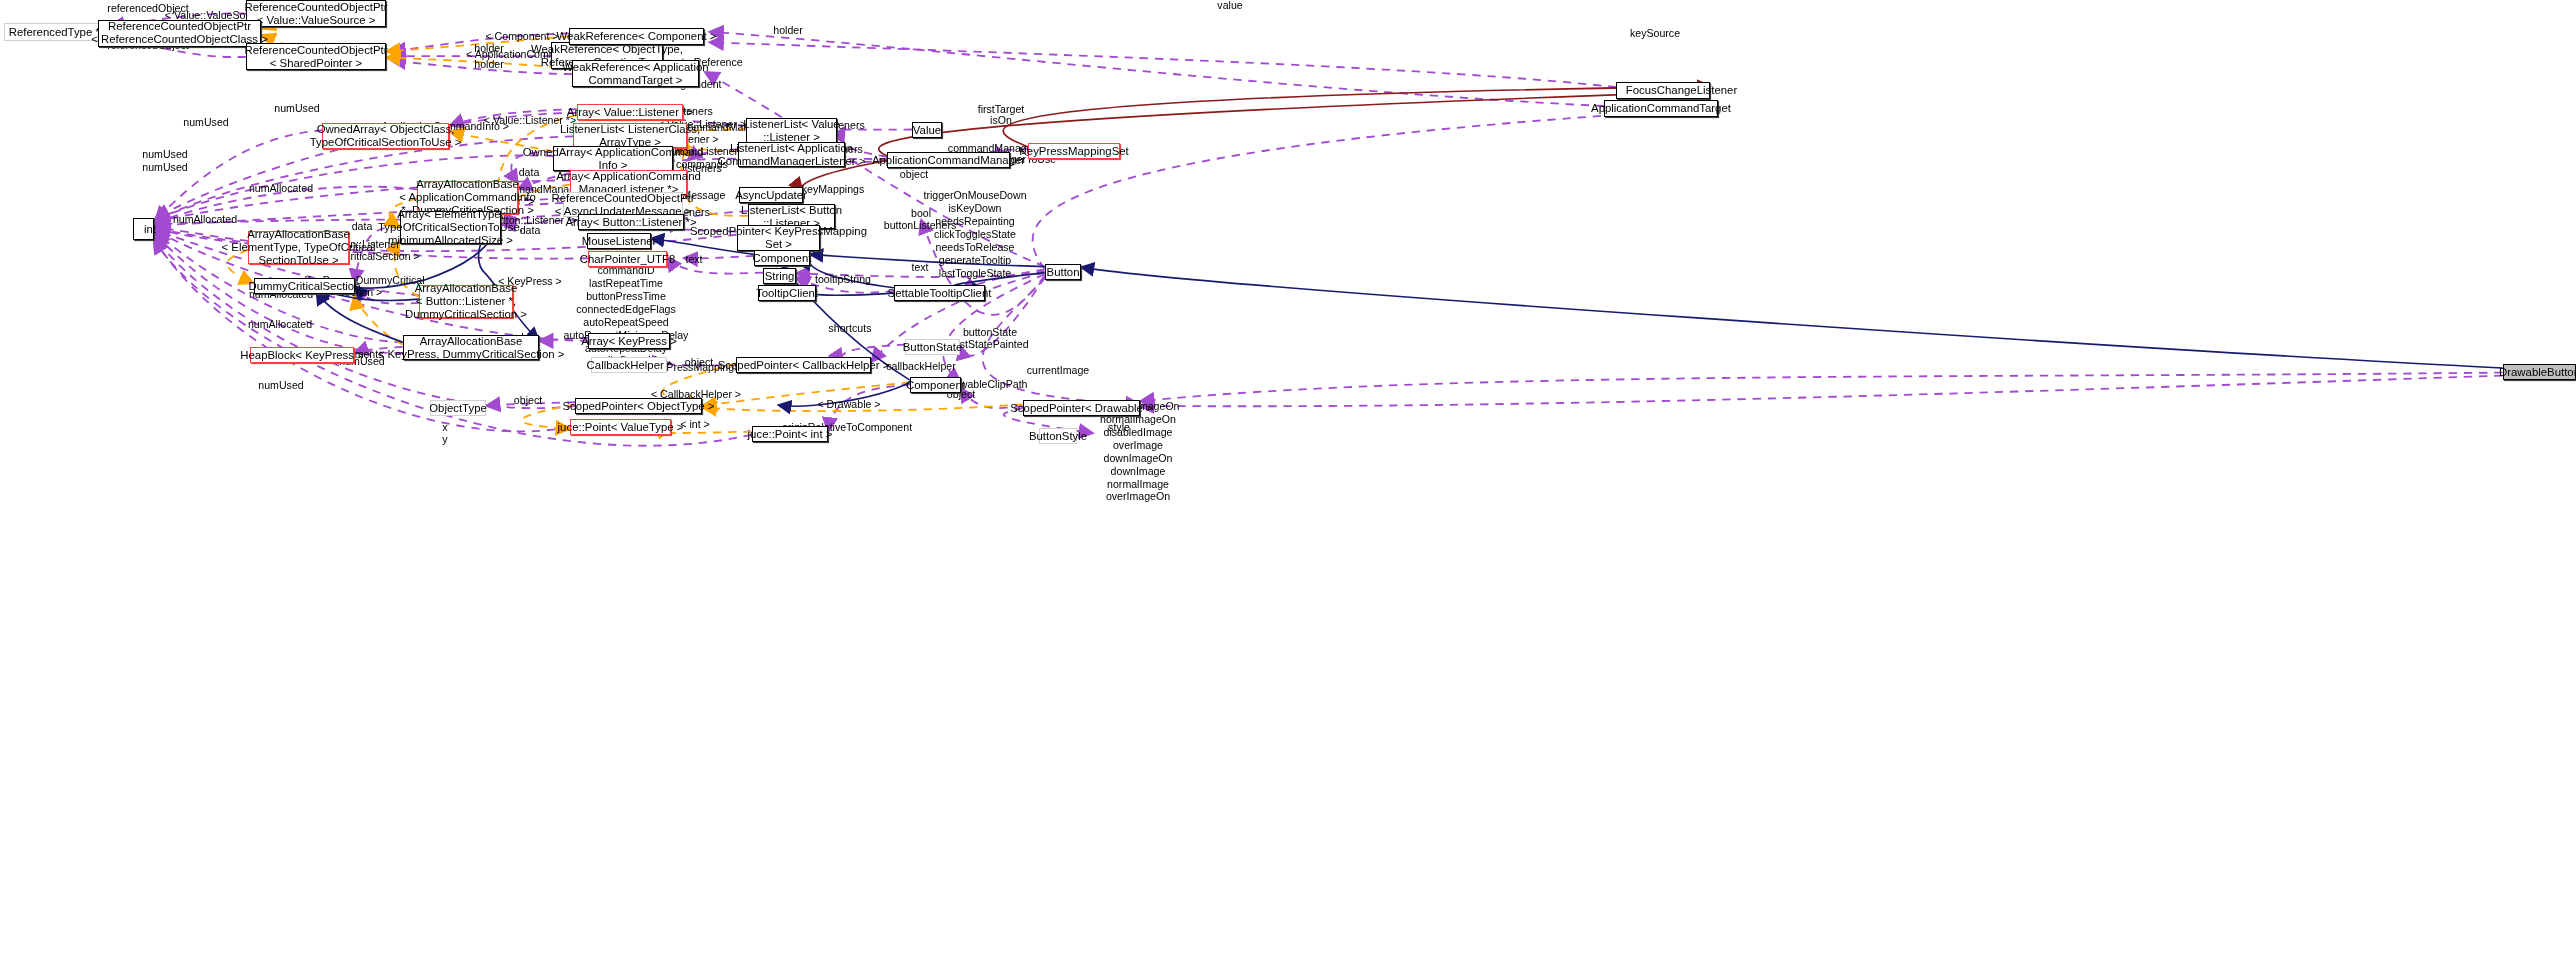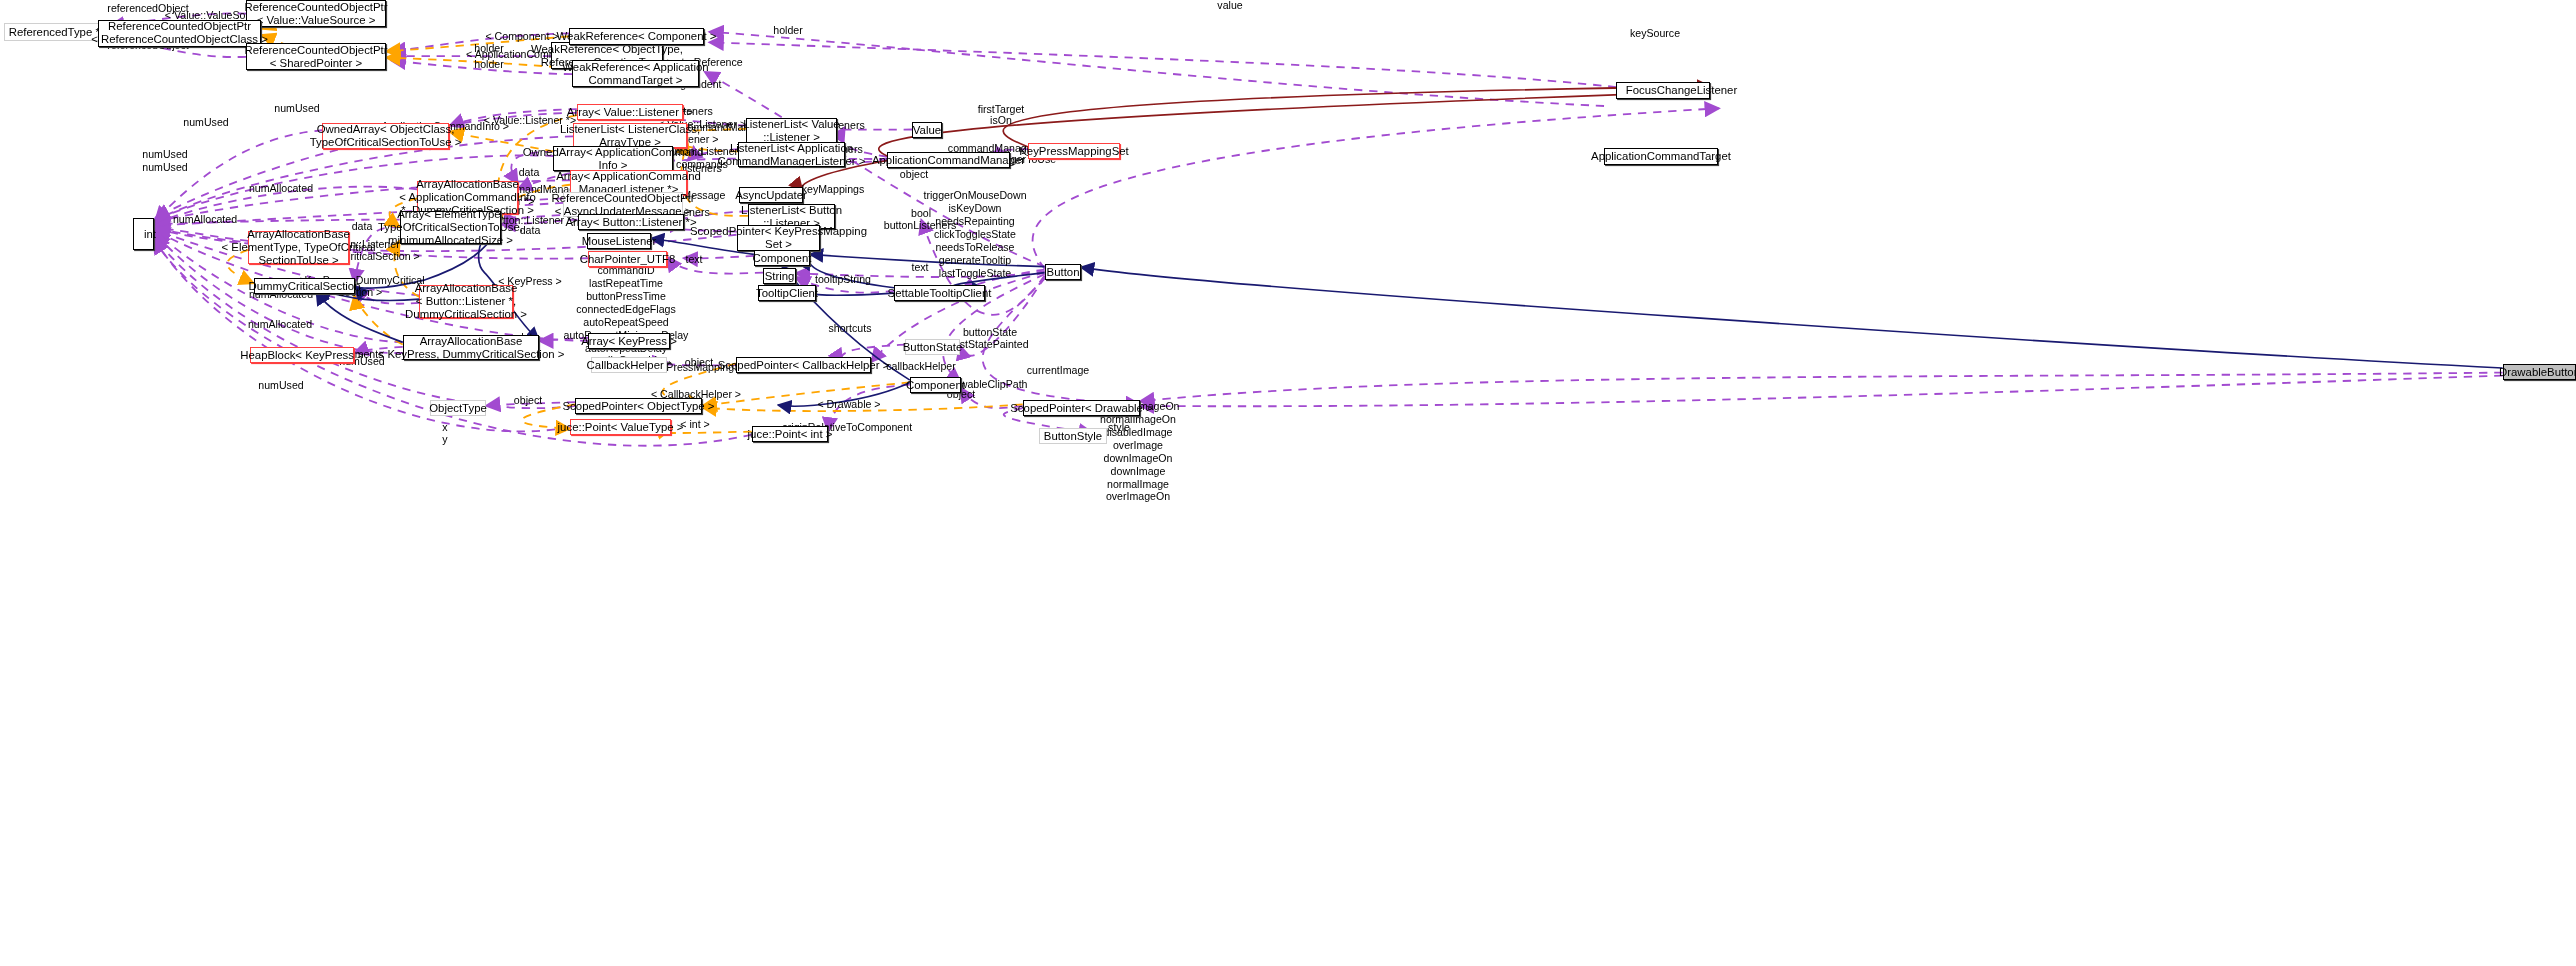--- a/index.html
+++ b/index.html
@@ -221,21 +221,21 @@
       <div class="node solid" style="left: 98px; top: 19.7px; width: 163px; height: 27px;">ReferenceCountedObjectPtr
 &lt; ReferenceCountedObjectClass &gt;</div>
       <div class="node solid" style="left: 246px; top: 43px; width: 140px; height: 27px;">ReferenceCountedObjectPtr
 &lt; SharedPointer &gt;</div>
       <div class="node solid" style="left: 551px; top: 42px; width: 112px; height: 27px;">WeakReference&lt; ObjectType,
 ReferenceCountingType &gt;</div>
       <div class="node solid" style="left: 569px; top: 28px; width: 135px; height: 16.7px;">WeakReference&lt; Component &gt;</div>
       <div class="node solid" style="left: 572px; top: 60px; width: 127px; height: 27px;">WeakReference&lt; Application
 CommandTarget &gt;</div>
       <div class="node solid" style="left: 1616px; top: 82px; width: 94px; height: 16.7px; padding-left: 40px;">FocusChangeListener</div>
-      <div class="node solid" style="left: 1604px; top: 100px; width: 114px; height: 16.7px; margin-top: 48px;">ApplicationCommandTarget</div>
+      <div class="node solid" style="left: 1604px; top: 100px; width: 114px; height: 16.7px;">ApplicationCommandTarget</div>
       <div class="node red" style="left: 322px; top: 123px; width: 127px; height: 26px;">OwnedArray&lt; ObjectClass,
 TypeOfCriticalSectionToUse &gt;</div>
       <div class="node red" style="left: 577px; top: 104px; width: 106px; height: 16px;">Array&lt; Value::Listener *&gt;</div>
       <div class="node red" style="left: 573px; top: 123px; width: 114px; height: 25px;">ListenerList&lt; ListenerClass,
 ArrayType &gt;</div>
       <div class="node solid" style="left: 746px; top: 118px; width: 91px; height: 25px;">ListenerList&lt; Value
 ::Listener &gt;</div>
       <div class="node solid" style="left: 738px; top: 142px; width: 107px; height: 25px;">ListenerList&lt; Application
 CommandManagerListener &gt;</div>
       <div class="node solid" style="left: 912px; top: 122px; width: 30px; height: 16px;">Value</div>
@@ -280,22 +280,22 @@
       <div class="node red" style="left: 250px; top: 347px; width: 104px; height: 16px;">HeapBlock&lt; KeyPress &gt;</div>
       <div class="node plain" style="left: 591px; top: 357px; width: 76px; height: 16px;">CallbackHelper *</div>
       <div class="node solid" style="left: 736px; top: 357px; width: 135px; height: 16px;">ScopedPointer&lt; CallbackHelper &gt;</div>
       <div class="node solid" style="left: 910px; top: 377px; width: 51px; height: 16px;">Component</div>
       <div class="node plain" style="left: 430px; top: 400px; width: 56px; height: 16px;">ObjectType</div>
       <div class="node solid" style="left: 575px; top: 398px; width: 127px; height: 16px;">ScopedPointer&lt; ObjectType &gt;</div>
       <div class="node solid" style="left: 1023px; top: 400px; width: 117px; height: 16px;">ScopedPointer&lt; Drawable &gt;</div>
       <div class="node current" style="left: 2503px; top: 364px; width: 73px; height: 16px;">DrawableButton</div>
       <div class="node red" style="left: 570px; top: 419px; width: 101px; height: 16px;">juce::Point&lt; ValueType &gt;</div>
       <div class="node solid" style="left: 752px; top: 426px; width: 76px; height: 16px;">juce::Point&lt; int &gt;</div>
-      <div class="node plain" style="left: 1039px; top: 428px; width: 68px; height: 16px;">ButtonStyle</div>
-      <div class="node solid" style="left: 133px; top: 218px; width: 21px; height: 32px; padding-left: 16px;">int</div>
+      <div class="node plain" style="left: 1039px; top: 428px; width: 38px; height: 16px;">ButtonStyle</div>
+      <div class="node solid" style="left: 133px; top: 218px; width: 21px; height: 22px; padding-left: 16px;">int</div>
     </div>
   <div id="labels-layer">
       <div class="edge-label" style="left: 148px; top: 8.3px;">referencedObject</div>
       <div class="edge-label" style="left: 220px; top: 15px;">&lt; Value::ValueSource &gt;</div>
       <div class="edge-label" style="left: 1230px; top: 4.5px;">value</div>
       <div class="edge-label" style="left: 73px; top: 29px;">referencedObject</div>
       <div class="edge-label" style="left: 1655px; top: 33px;">keySource</div>
       <div class="edge-label" style="left: 211px; top: 35px;">&lt; SharedPointer &gt;</div>
       <div class="edge-label" style="left: 788px; top: 29.5px;">holder</div>
       <div class="edge-label" style="left: 522px; top: 36px;">&lt; Component &gt;</div>

